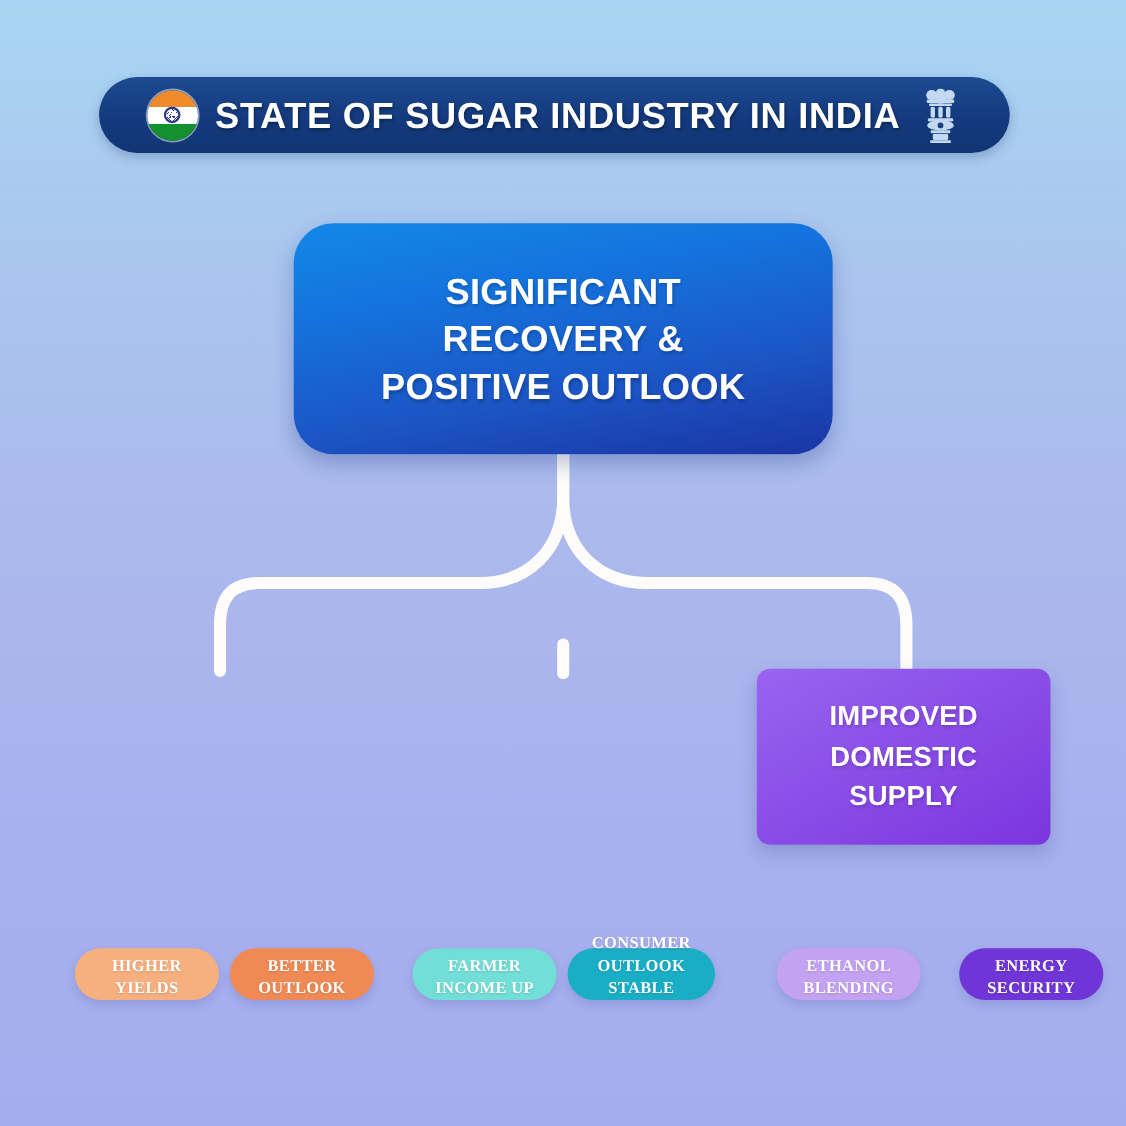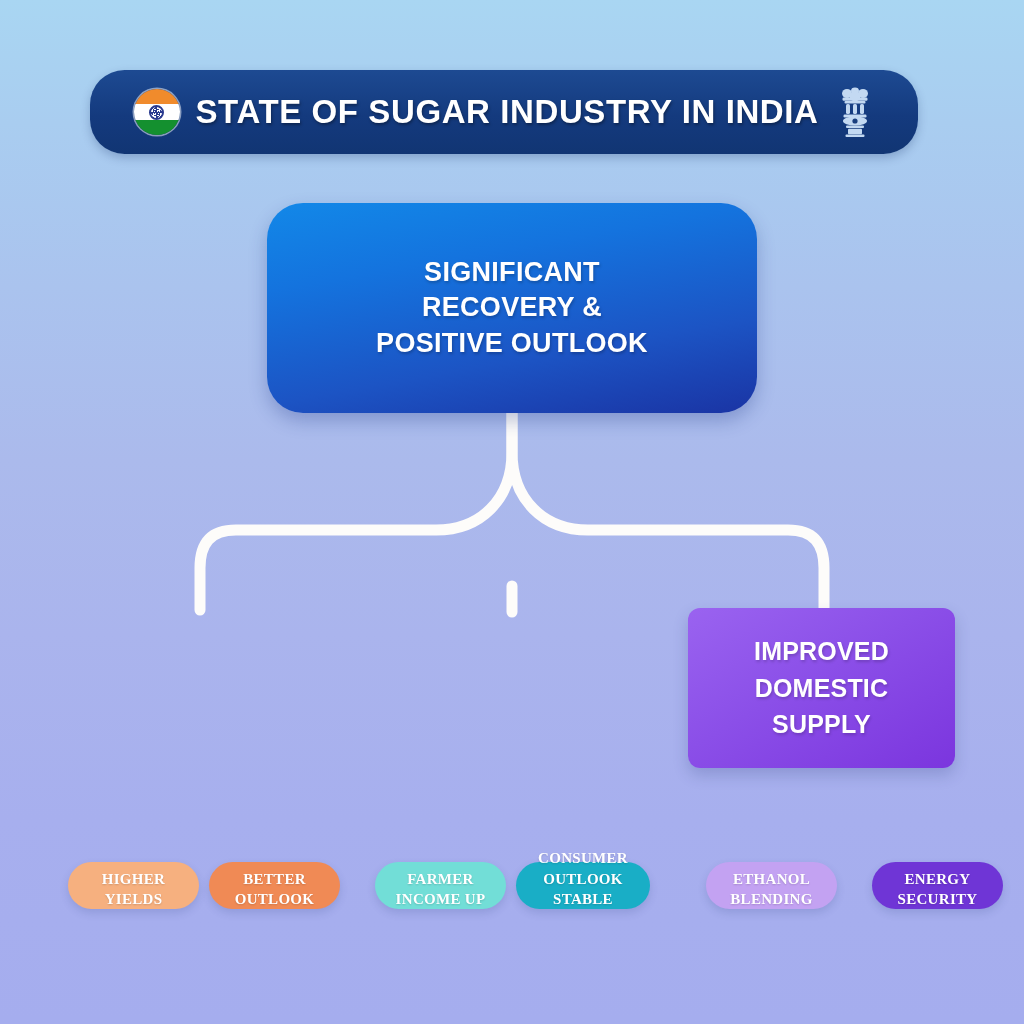--- a/index.html
+++ b/index.html
@@ -27,21 +27,21 @@
         #a5adee 100%);
     overflow: hidden;
   }
 
   
   #header-bar {
     position: absolute;
     left: 90px;
     top: 70px;
     width: 828px;
-    height: 84px;
+    height: 69px;
     border-radius: 34.5px;
     background: linear-gradient(180deg, #1d4a92 0%, #143a7e 55%, #113573 100%);
     box-shadow: 0 4px 10px rgba(20, 45, 100, 0.25);
     display: flex;
     align-items: center;
     justify-content: center;
     box-sizing: border-box;
     padding: 0 22px;
   }
   #header-title {
@@ -97,21 +97,21 @@
     border-radius: 36px;
     background: linear-gradient(170deg, #1288e8 0%, #1473de 30%, #1c54c4 68%, #1a34a4 100%);
     box-shadow: 0 8px 18px rgba(25, 50, 130, 0.28);
     display: flex;
     align-items: center;
     justify-content: center;
     text-align: center;
   }
   #main-node-label {
     color: #ffffff;
-    font-size: 27px;
+    font-size: 33px;
     font-weight: bold;
     line-height: 1.32;
     letter-spacing: 0.3px;
     text-shadow: 1px 2px 3px rgba(0, 0, 0, 0.22);
     white-space: pre-line;
     padding: 0 18px;
   }
 
   
   #connectors {

